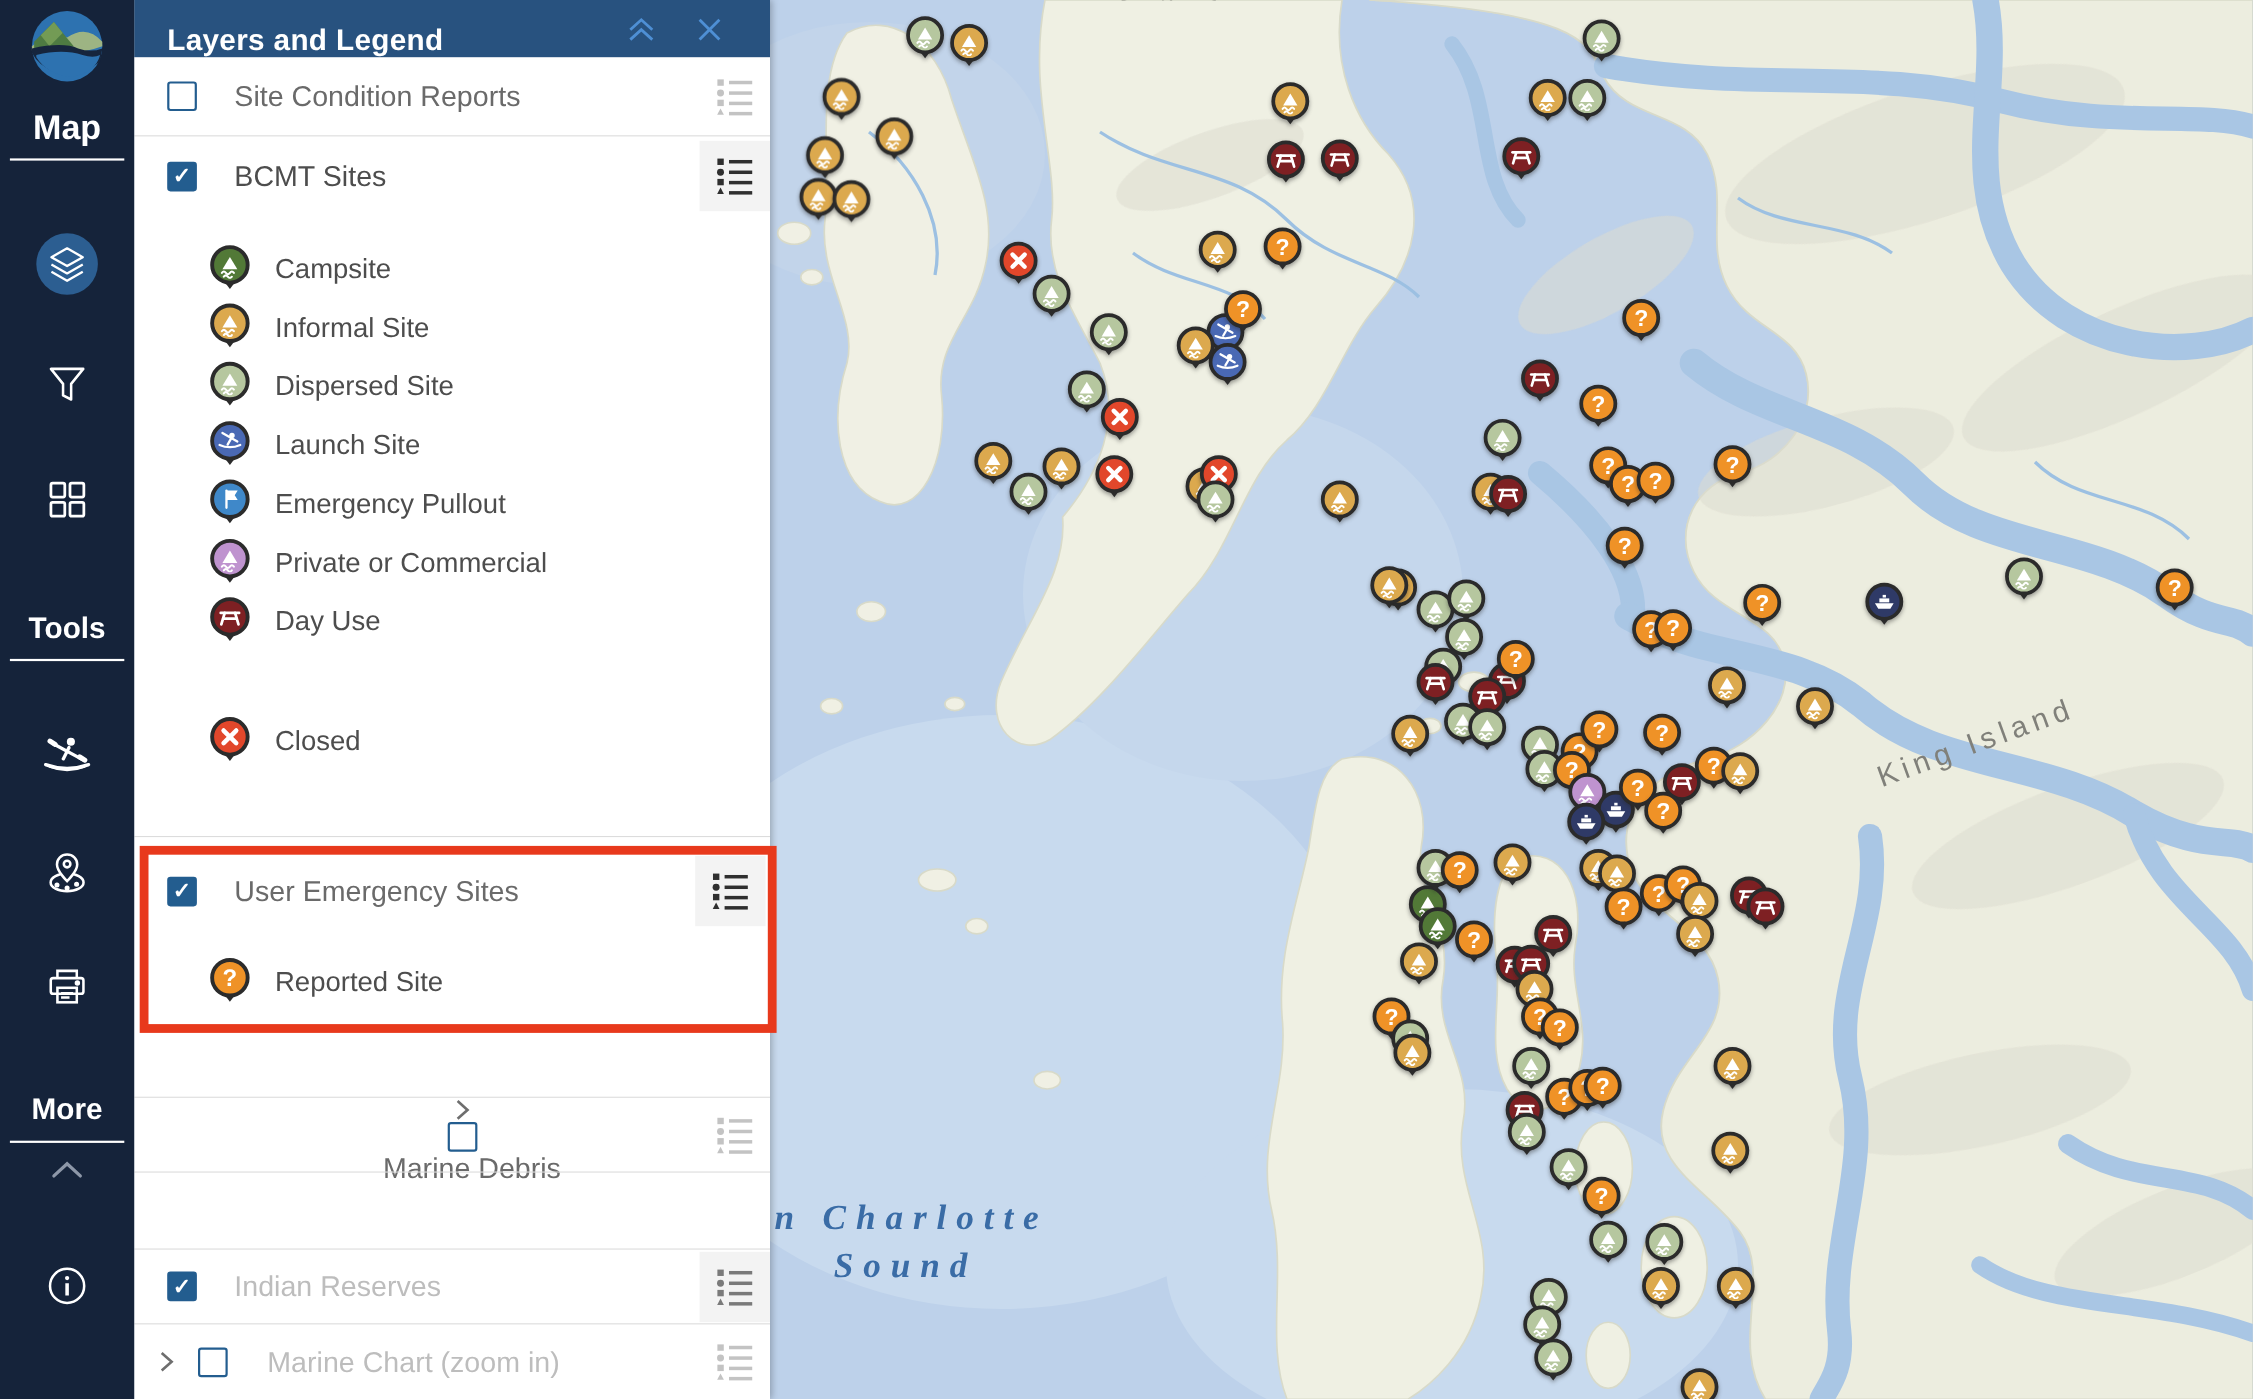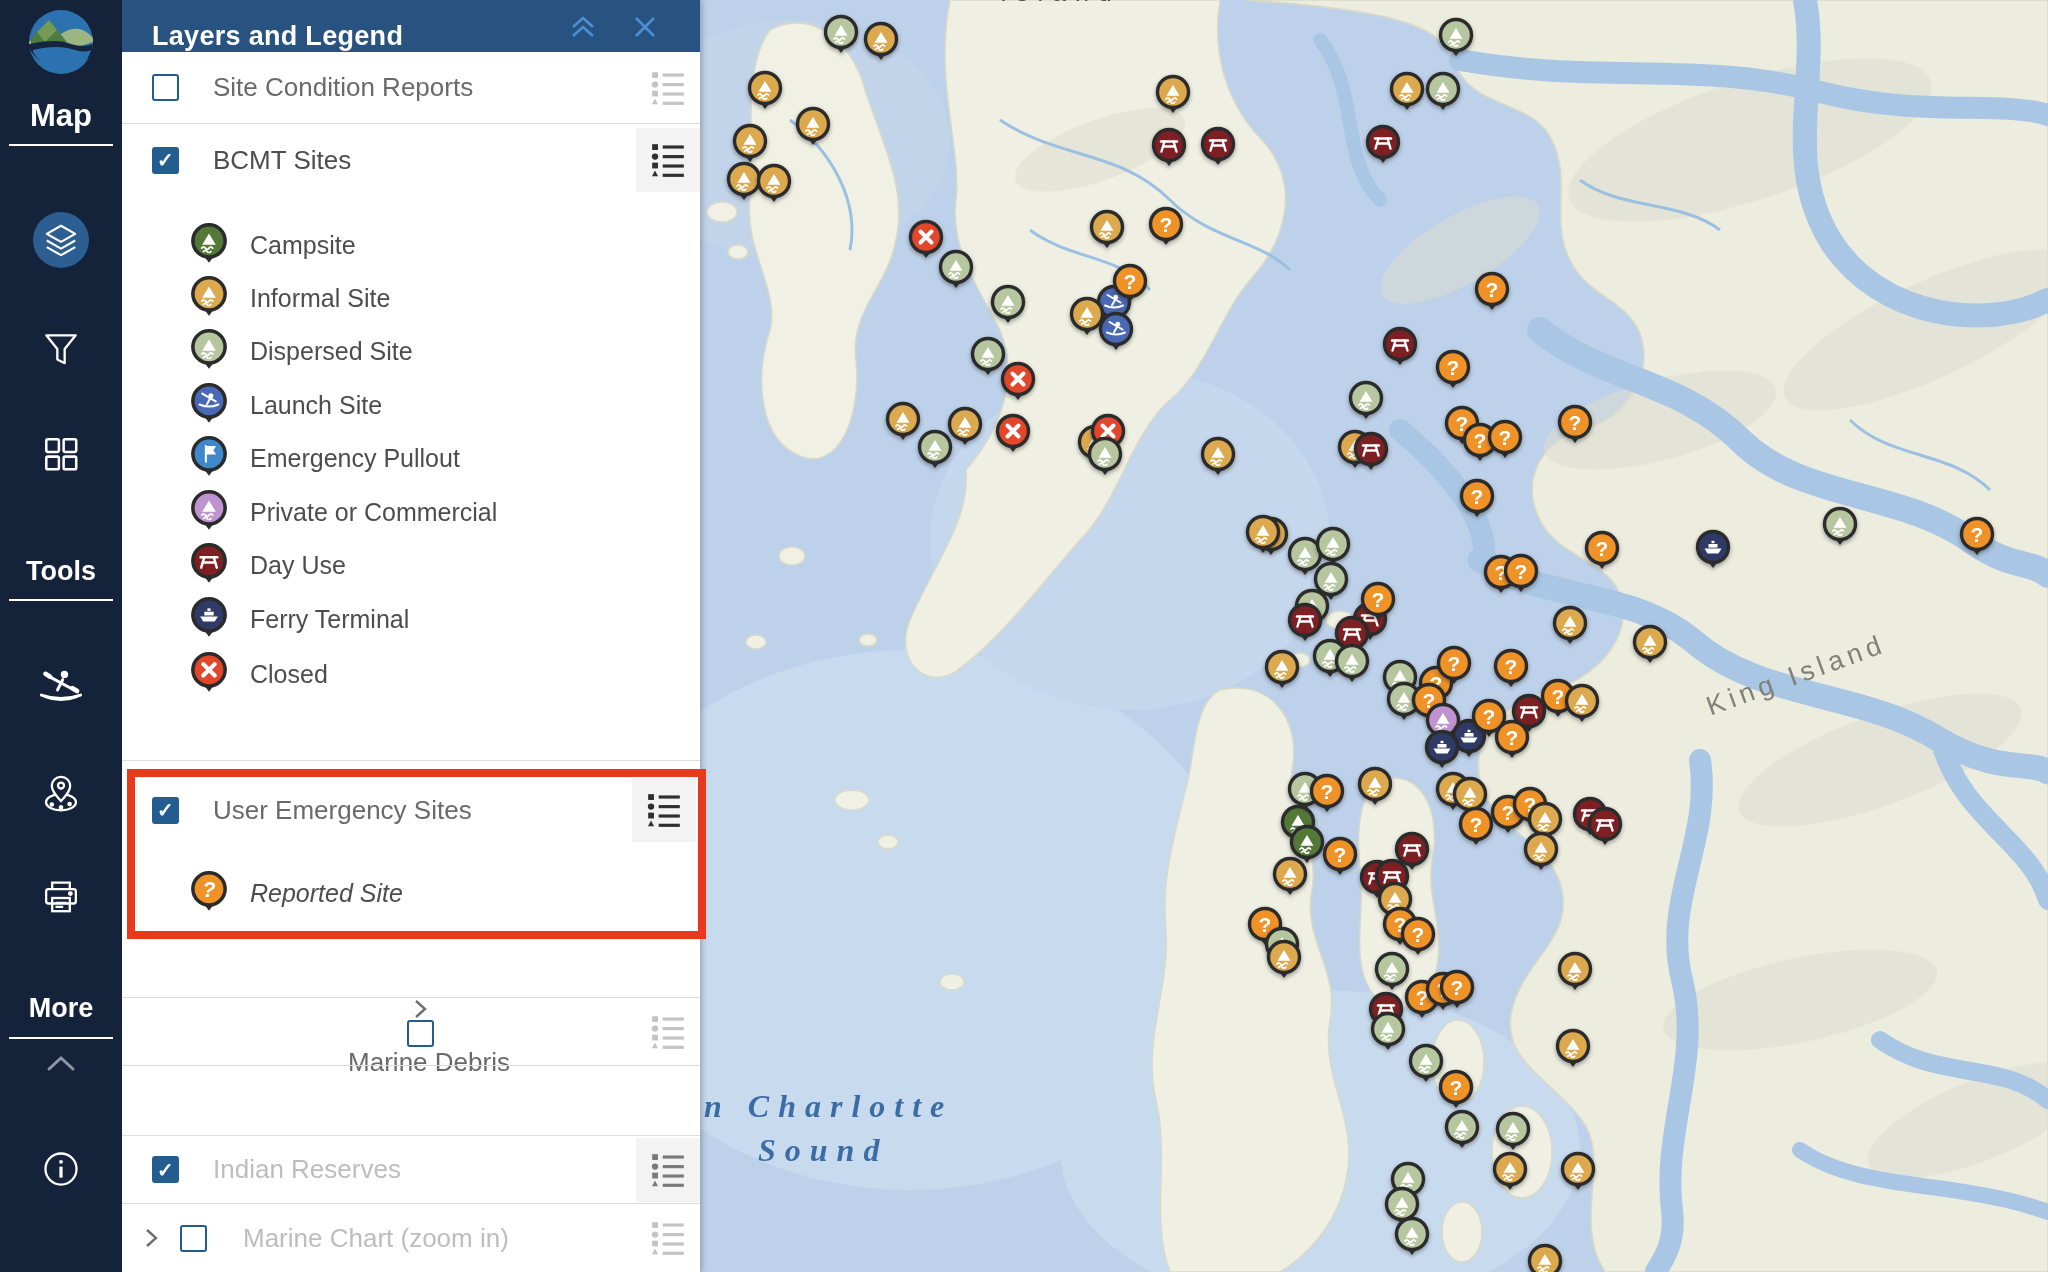--- a/index.html
+++ b/index.html
@@ -1265,30 +1265,20 @@
     <div class="legend-item" style="left:66px;top:540px;">
       <span class="lpin">
           <svg viewBox="-20 -20 40 48">
     <path d="M-6.5,12.5 L0,21 L6.5,12.5 Z" fill="#2b2b2b"></path>
     <circle cx="0" cy="0" r="15.5" fill="#7e2023" stroke="#2b2b2b" stroke-width="3.4"></circle>
     <use href="#g-picnic" x="-12" y="-12" width="24" height="24"></use>
   </svg>
         </span>
       <span class="llbl">Day Use</span>
     </div>
-    <div class="legend-item" style="left:66px;top:594px;">
-      <span class="lpin">
-          <svg viewBox="-20 -20 40 48">
-    <path d="M-6.5,12.5 L0,21 L6.5,12.5 Z" fill="#2b2b2b"></path>
-    <circle cx="0" cy="0" r="15.5" fill="#2f3a67" stroke="#2b2b2b" stroke-width="3.4"></circle>
-    <use href="#g-ferry" x="-12" y="-12" width="24" height="24"></use>
-  </svg>
-        </span>
-      <span class="llbl">Ferry Terminal</span>
-    </div>
     <div class="legend-item" style="left:66px;top:649px;">
       <span class="lpin">
           <svg viewBox="-20 -20 40 48">
     <path d="M-6.5,12.5 L0,21 L6.5,12.5 Z" fill="#2b2b2b"></path>
     <circle cx="0" cy="0" r="15.5" fill="#e2472b" stroke="#2b2b2b" stroke-width="3.4"></circle>
     <use href="#g-x" x="-12" y="-12" width="24" height="24"></use>
   </svg>
         </span>
       <span class="llbl">Closed</span>
     </div>
@@ -1297,21 +1287,21 @@
 
     <div class="row" style="top:777px;height:66px;">
       <span class="cb on" style="margin-left:30px;"></span>
       <span class="lbl soft" style="margin-left:34px;">User Emergency Sites</span>
       <span class="leg-btn boxed" style="right:4px;">
         <svg class="leg-on">
             <use href="#ic-legend"></use>
           </svg>
       </span>
     </div>
-    <div class="legend-item" style="left:66px;top:868px;font-style:italic;">
+    <div class="legend-item" style="left:66px;top:868px;">
       <span class="lpin">
           <svg viewBox="-20 -20 40 48">
     <path d="M-6.5,12.5 L0,21 L6.5,12.5 Z" fill="#2b2b2b"></path>
     <circle cx="0" cy="0" r="15.5" fill="#ef9227" stroke="#2b2b2b" stroke-width="3.4"></circle>
     <use href="#g-q" x="-12" y="-12" width="24" height="24"></use>
   </svg>
         </span>
       <span class="llbl">Reported Site</span>
     </div>
     <div id="highlight-box" style="border-color: rgb(232, 57, 28);"></div>

